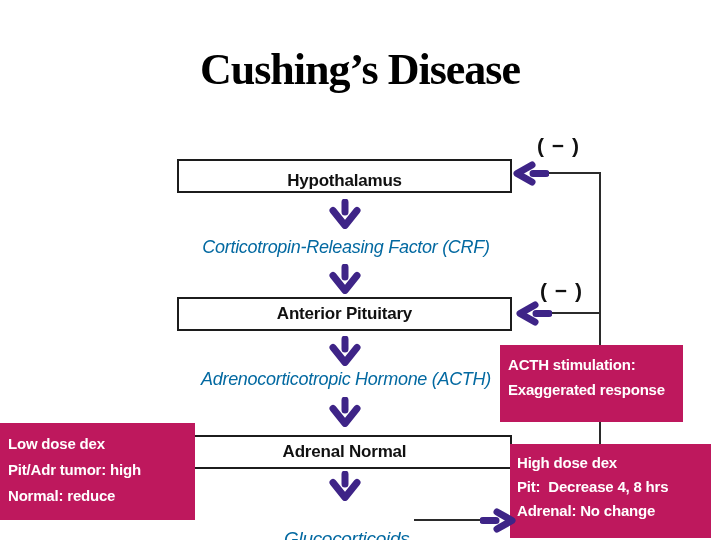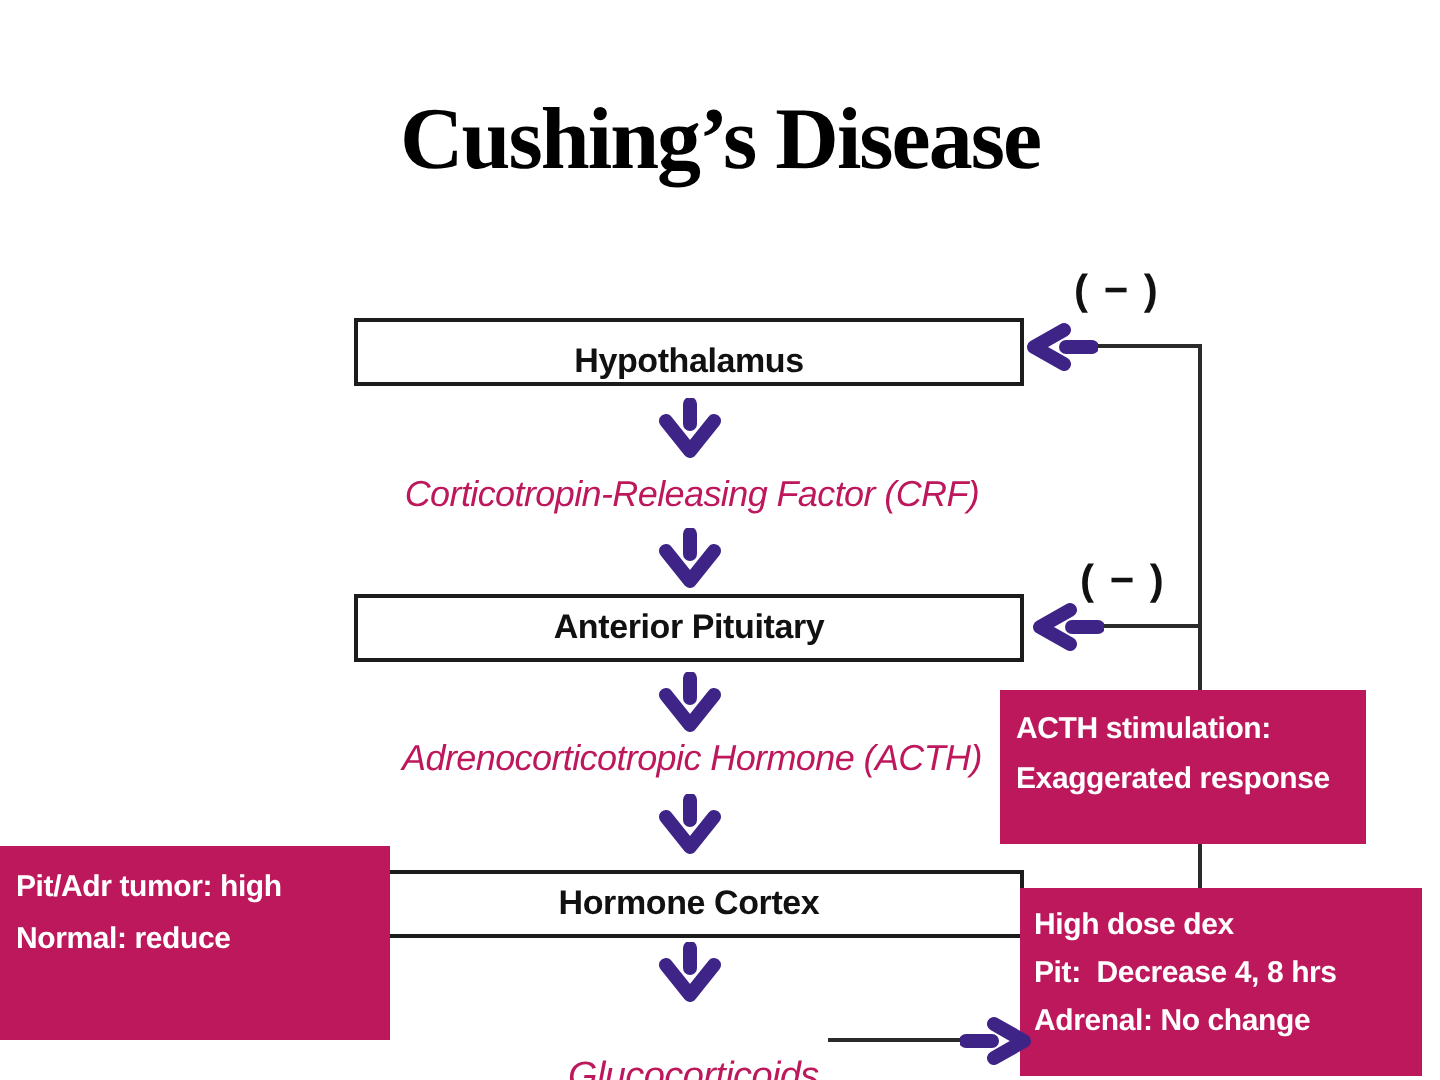--- a/index.html
+++ b/index.html
@@ -18,21 +18,21 @@
     position:absolute;left:177px;width:331px;height:30px;background:#fff;
     border:2px solid #1c1c1c;display:flex;align-items:center;justify-content:center;
     font-weight:bold;font-size:17px;color:#111;letter-spacing:-0.2px;
   }
   .fbox.hypo{top:159px;align-items:flex-end;}
   .fbox.ap{top:297px;}
   .fbox.ac{top:435px;}
   
   .hlabel{
     position:absolute;left:0;width:692px;text-align:center;
-    font-style:italic;color:#be185d;letter-spacing:-0.3px;
+    font-style:italic;color:#0369a1;letter-spacing:-0.3px;
   }
   .hlabel.crf{top:237px;font-size:18px;}
   .hlabel.acth{top:369px;font-size:18px;}
   .hlabel.gluco{top:528px;left:284px;width:auto;text-align:left;font-size:19px;}
   
   .arr{position:absolute;}
   .arr path{stroke:#3e2487;stroke-width:7;fill:none;stroke-linecap:round;stroke-linejoin:round;}
   .down{left:325px;width:40px;height:30px;}
   .d1{top:199px;} .d2{top:264px;} .d3{top:336px;} .d4{top:397px;} .d5{top:471px;}
   .larr{width:38px;height:25px;}
@@ -75,21 +75,21 @@
   <div class="neg neg1">( − )</div>
   <div class="neg neg2">( − )</div>
 
   <div class="fbox hypo">
     <span>Hypothalamus</span>
   </div>
   <div class="fbox ap">
     <span>Anterior Pituitary</span>
   </div>
   <div class="fbox ac">
-    <span>Hormone Cortex</span>
+    <span>Adrenal Normal</span>
   </div>
 
   <div class="hlabel crf">Corticotropin-Releasing Factor (CRF)</div>
   <div class="hlabel acth">Adrenocorticotropic Hormone (ACTH)</div>
   <div class="hlabel gluco">Glucocorticoids</div>
 
   <svg class="arr down d1" viewBox="0 0 40 30">
       <path d="M20 3 V13 M8 11.5 L20 26.5 L32 11.5"></path>
     </svg>
   <svg class="arr down d2" viewBox="0 0 40 30">
@@ -114,20 +114,21 @@
 
   <svg class="arr rarr" viewBox="0 0 38 25">
       <path d="M3 12.5 H16 M17 4 L32 12.5 L17 21"></path>
     </svg>
 
   <div class="note acthnote">
     <div>ACTH stimulation:</div>
     <div>Exaggerated response</div>
   </div>
   <div class="note lownote">
+    <div>Low dose dex</div>
     <div>Pit/Adr tumor: high</div>
     <div>Normal: reduce</div>
   </div>
   <div class="note highnote">
     <div>High dose dex</div>
     <div>Pit:  Decrease 4, 8 hrs</div>
     <div>Adrenal: No change</div>
   </div>
 
 </div>

